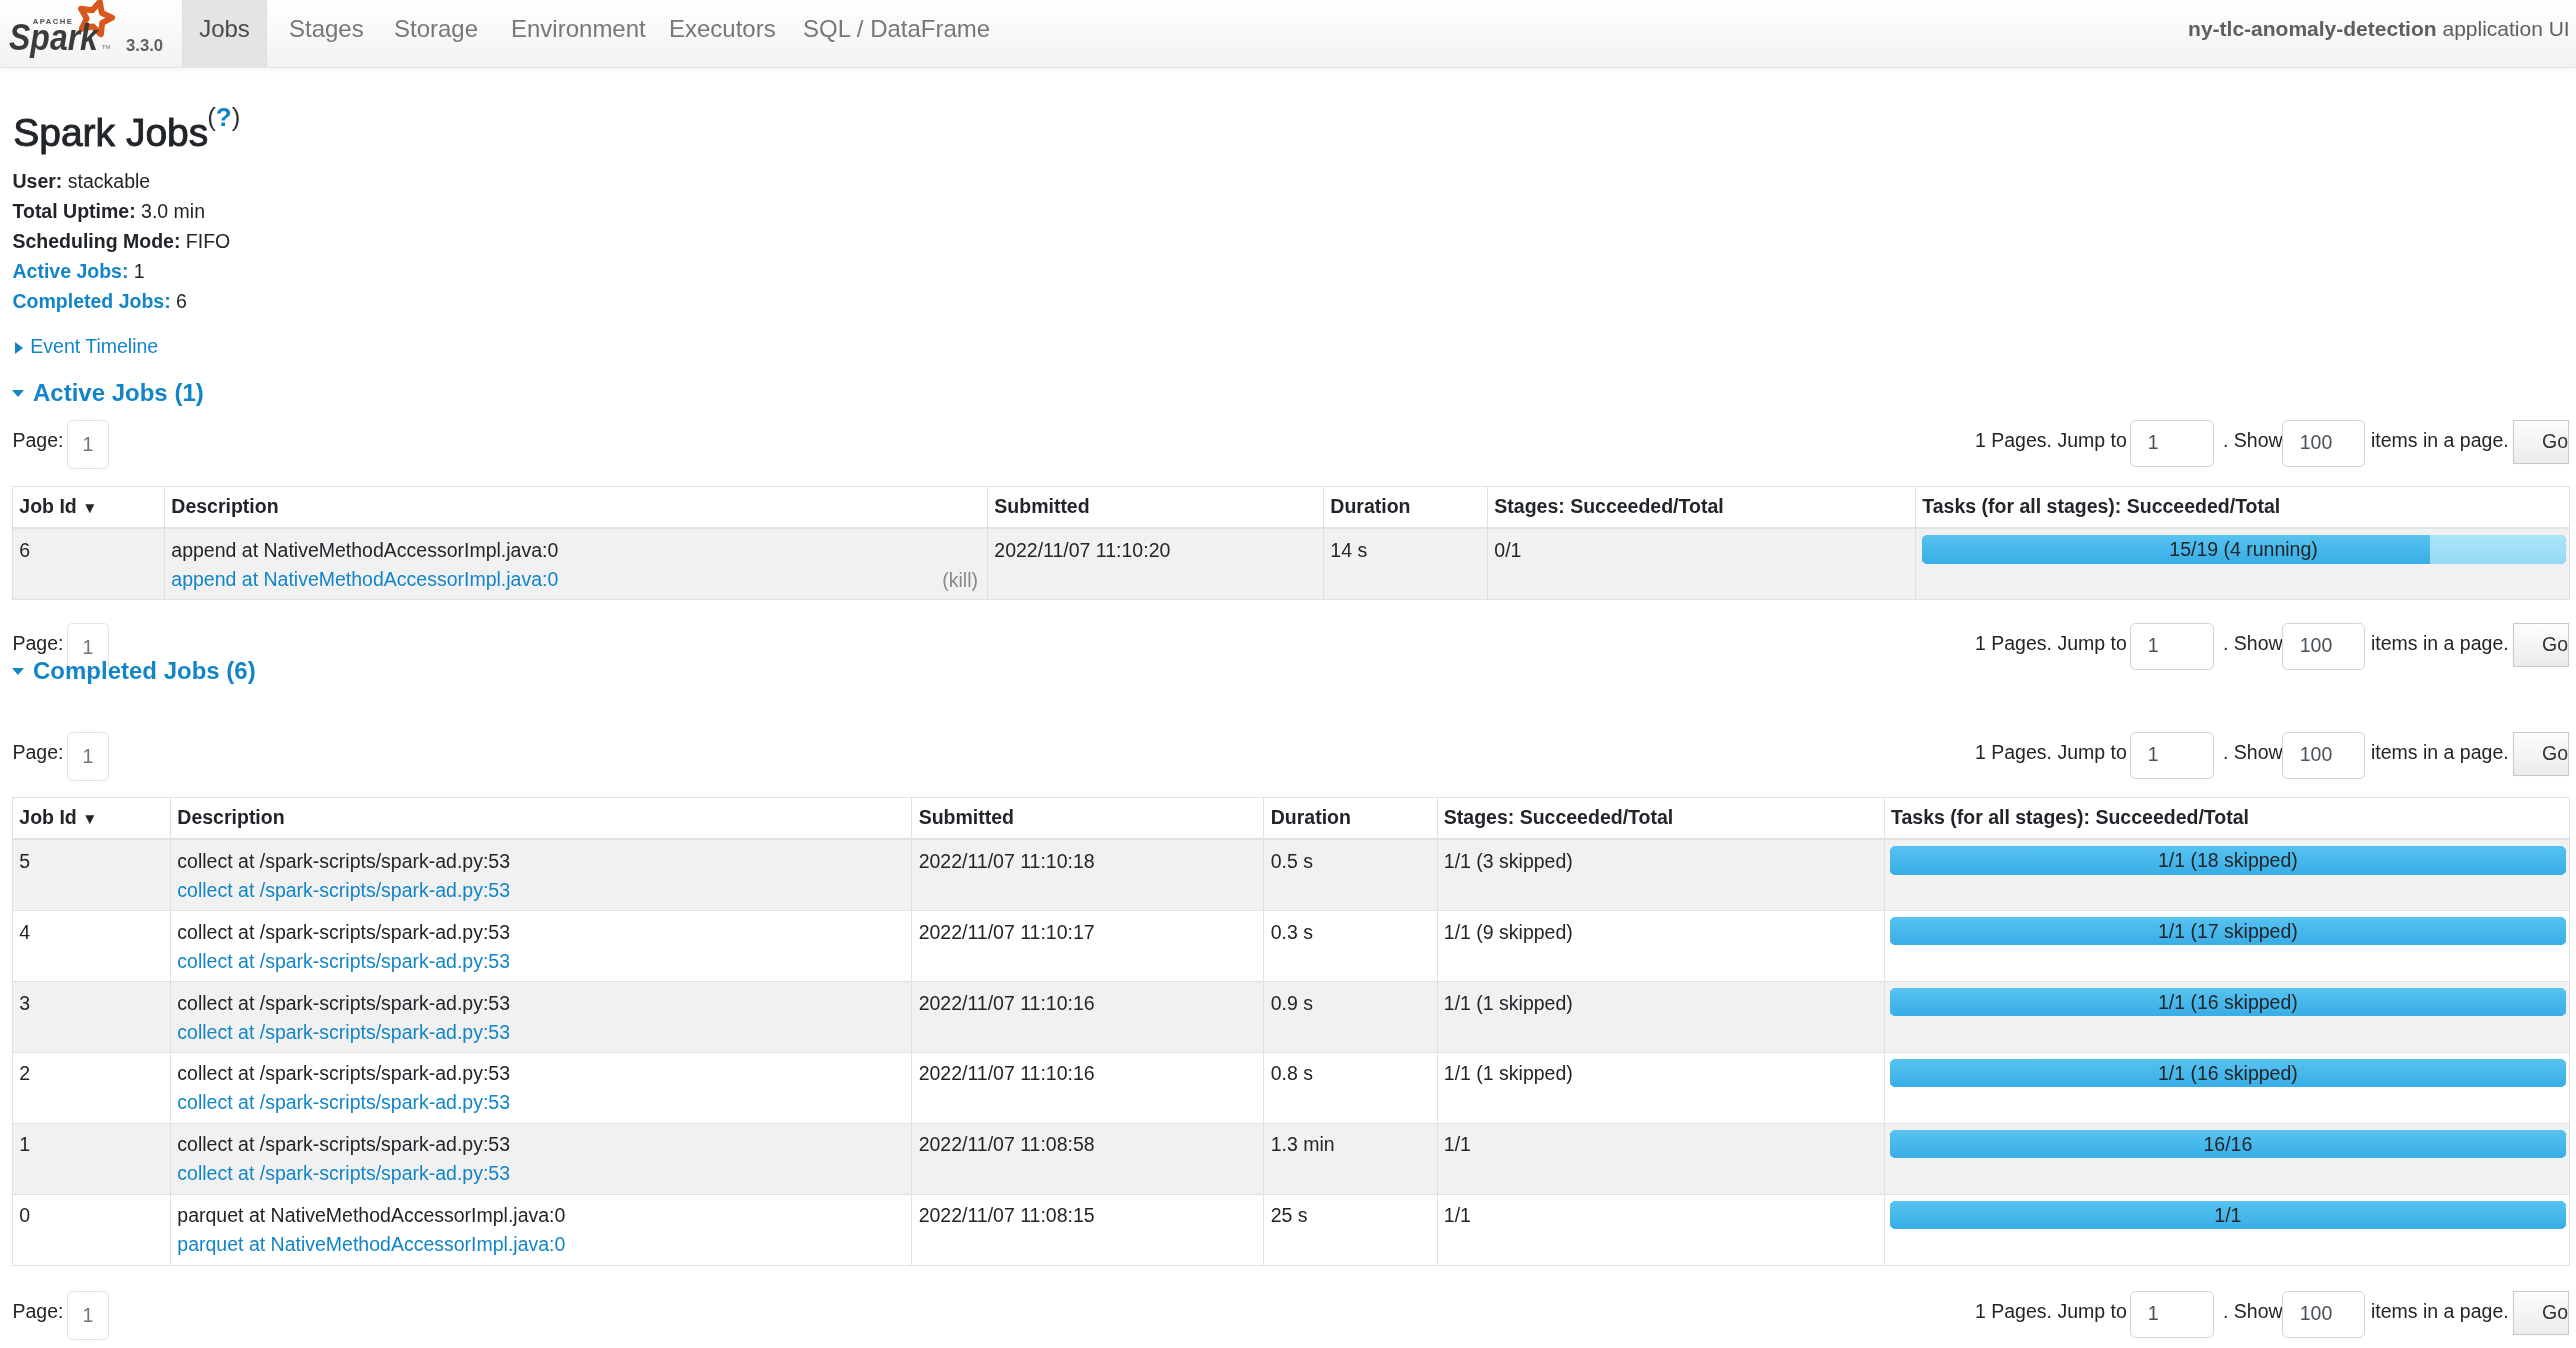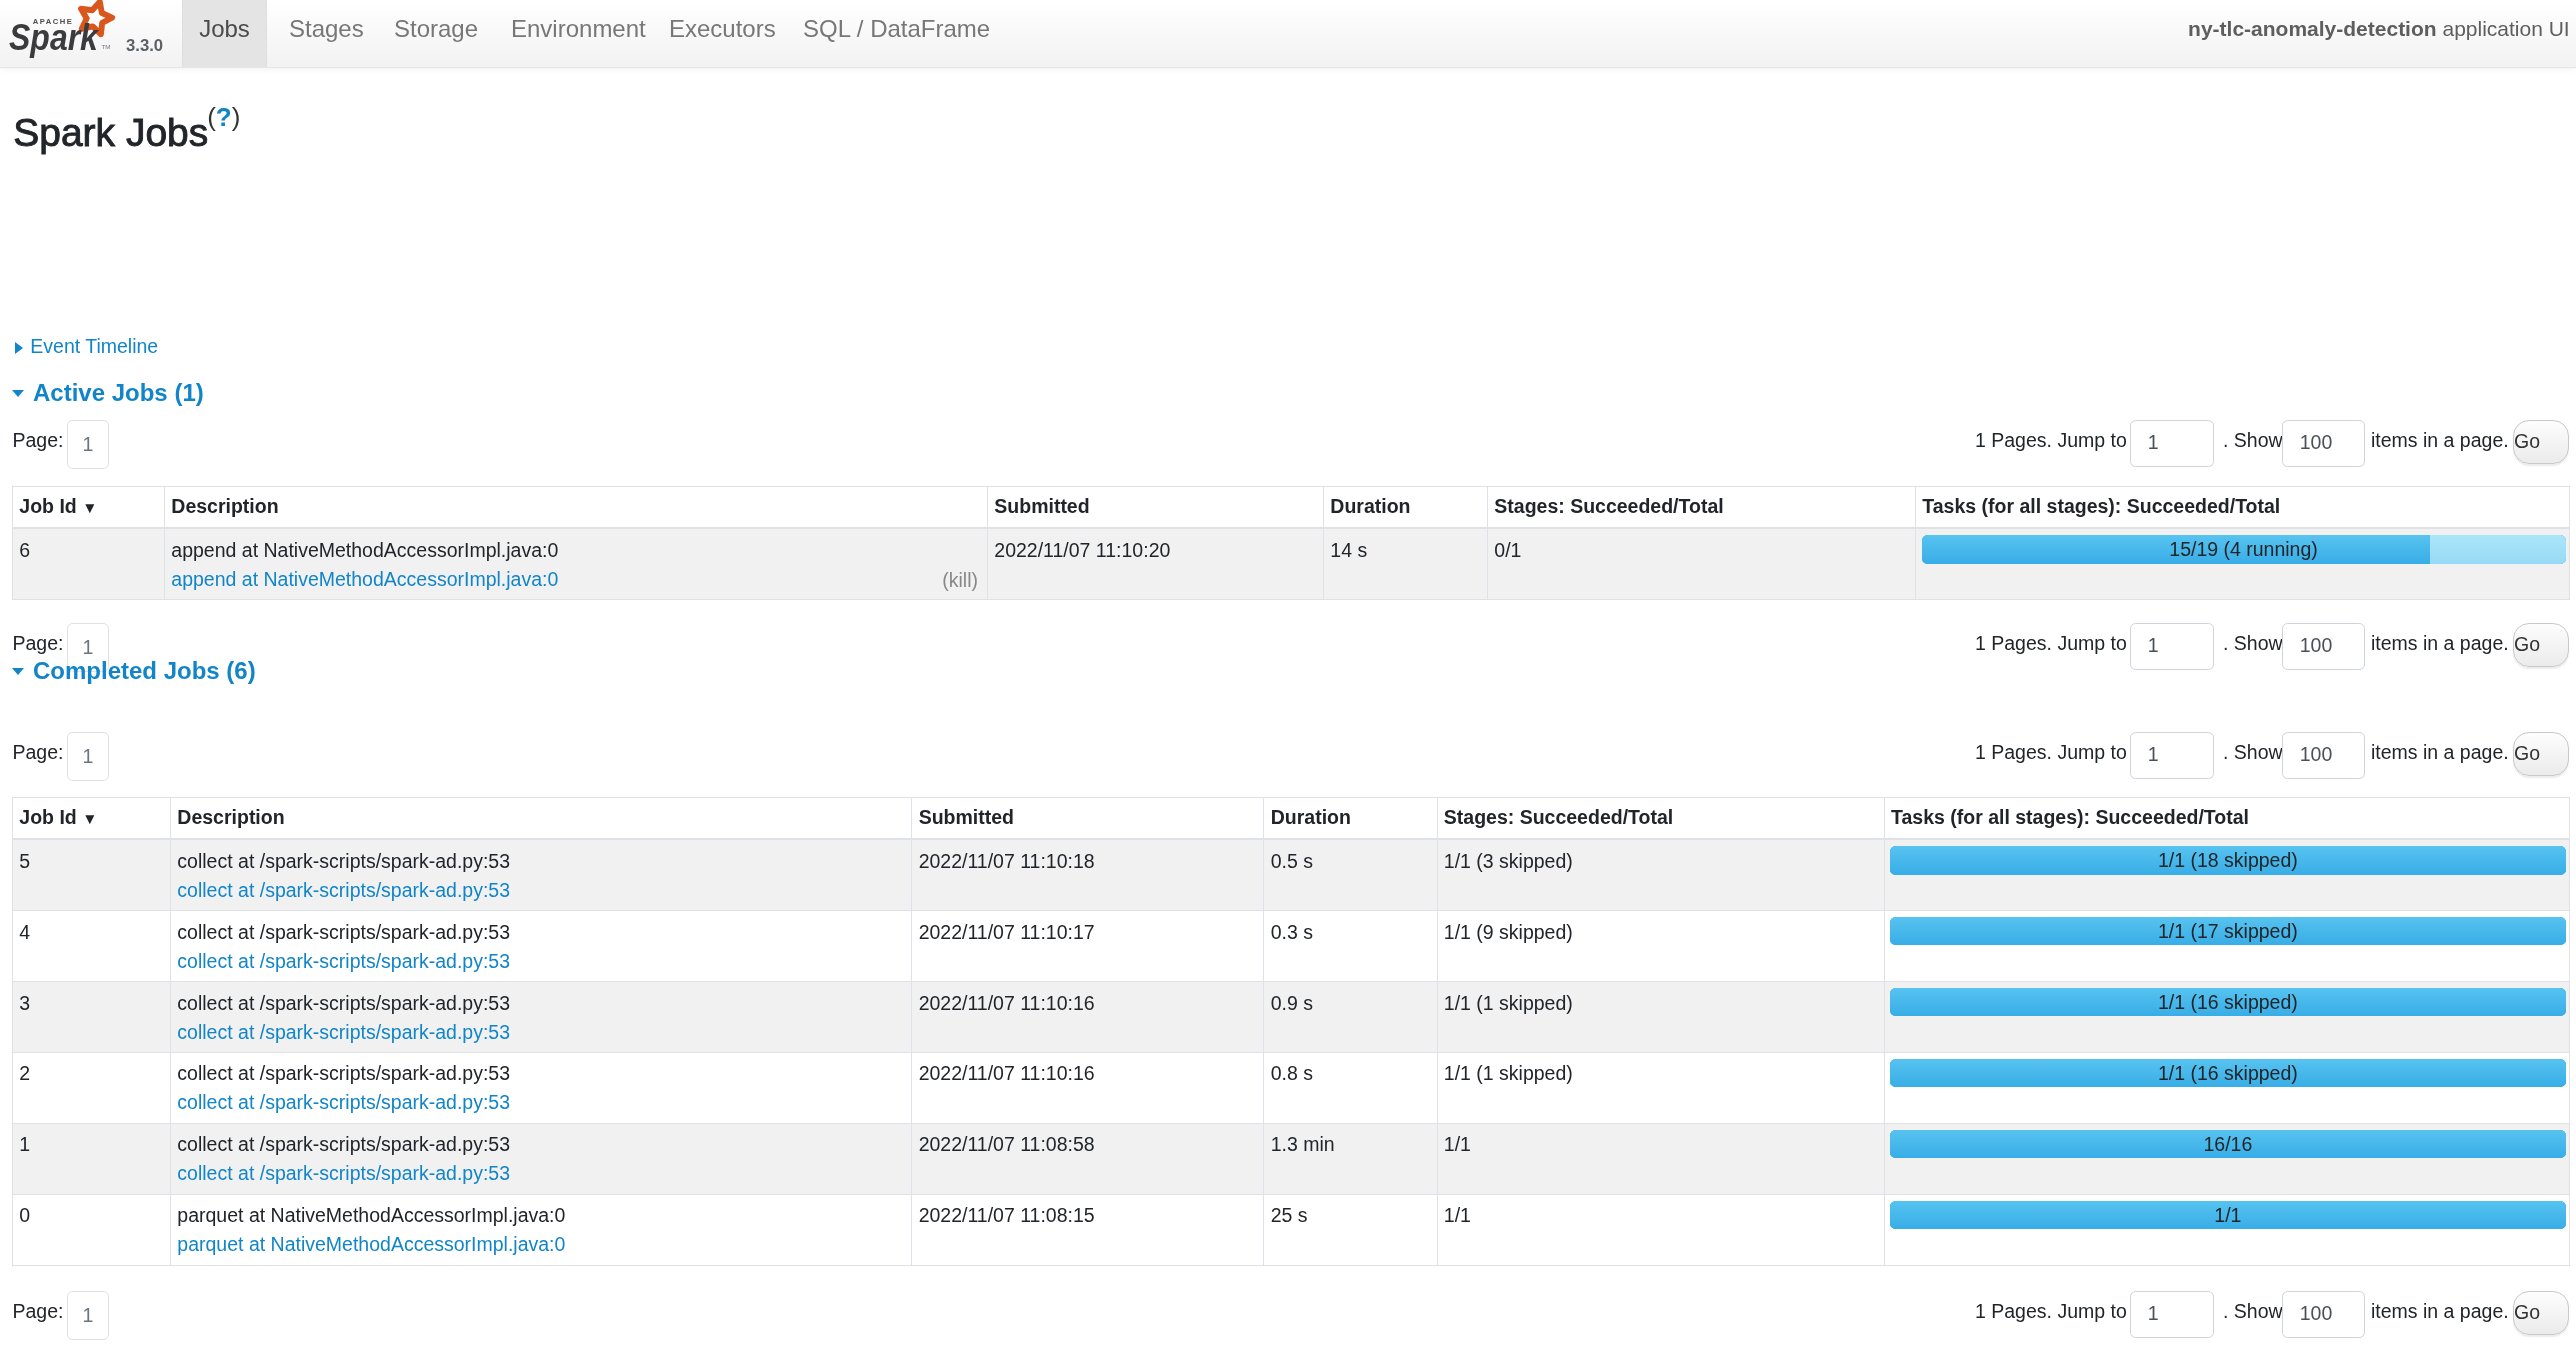--- a/index.html
+++ b/index.html
@@ -31,21 +31,21 @@
   border-left:6px solid transparent; border-right:6px solid transparent; margin-right:9px; vertical-align:4.2px; }
 
 
 .prow { position:absolute; left:0; width:100%; height:50px; }
 .plbl { position:absolute; top:4.9px; font-size:19.5px; line-height:30px; }
 .pbox { position:absolute; left:67px; top:0; width:40px; height:47px; border:1.4px solid #dee2e6;
   border-radius:5.6px; text-align:center; line-height:46px; font-size:19.5px; color:#6c757d; }
 .inp { position:absolute; top:0; height:45px; border:1.4px solid #ced4da; border-radius:5.6px;
   line-height:43px; font-size:19.5px; color:#495057; padding-left:16.7px; background:#fff; }
 .gobtn { position:absolute; left:2513px; top:0; width:54px; height:42px; border:1.4px solid #c6cacd;
-  border-radius:16px; background:linear-gradient(to bottom,#fdfdfd,#ebebeb); text-align:left;
+  border-radius:0; background:linear-gradient(to bottom,#fdfdfd,#ebebeb); text-align:right;
   line-height:41px; font-size:19.5px; color:#333; box-shadow:0 1.4px 1.4px rgba(0,0,0,.08); }
 
 
 table { position:absolute; left:12px; width:2557px; border-collapse:collapse; table-layout:fixed;
   font-size:19.5px; }
 th,td { border:1.4px solid #dee2e6; vertical-align:top; padding:6.3px 7.7px 5.6px 6.3px; line-height:29px;
   font-weight:normal; text-align:left; overflow:hidden; }
 th { font-weight:bold; padding-top:4.9px; padding-bottom:5.6px; padding-left:6.3px; line-height:29px; }
 thead th { border-bottom:2.8px solid #dee2e6; }
 tbody tr:nth-child(odd) { background:#f1f1f2; }
@@ -76,20 +76,27 @@
   <div class="tab" style="left:289px">Stages</div>
   <div class="tab" style="left:394px">Storage</div>
   <div class="tab" style="left:511px">Environment</div>
   <div class="tab" style="left:669px">Executors</div>
   <div class="tab" style="left:803px">SQL / DataFrame</div>
   <div id="appname"><strong>ny-tlc-anomaly-detection</strong> application UI</div>
 </div>
 
 <div id="h3">Spark Jobs <sup>(<a>?</a>)</sup></div>
 
+<ul id="info">
+  <li><strong>User:</strong> stackable</li>
+  <li><strong>Total Uptime:</strong> 3.0 min</li>
+  <li><strong>Scheduling Mode:</strong> FIFO</li>
+  <li><strong><a>Active Jobs:</a></strong> 1</li>
+  <li><strong><a>Completed Jobs:</a></strong> 6</li>
+</ul>
 
 <div id="evt"><span class="arr-closed"></span>Event Timeline</div>
 
 <div class="sech" style="top:378px"><span class="arr-open"></span>Active Jobs (1)</div>
 
 <div class="prow" style="top:420px">
   <span class="plbl" style="left:12.5px">Page:</span>
   <span class="pbox">1</span>
   <span class="plbl" style="left:1975px">1 Pages. Jump to</span>
   <span class="inp" style="left:2130px;width:65px">1</span>

